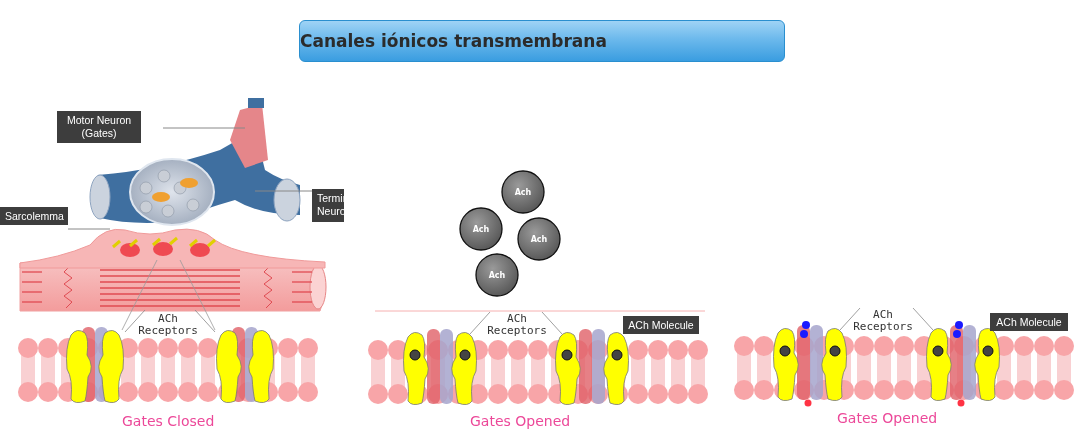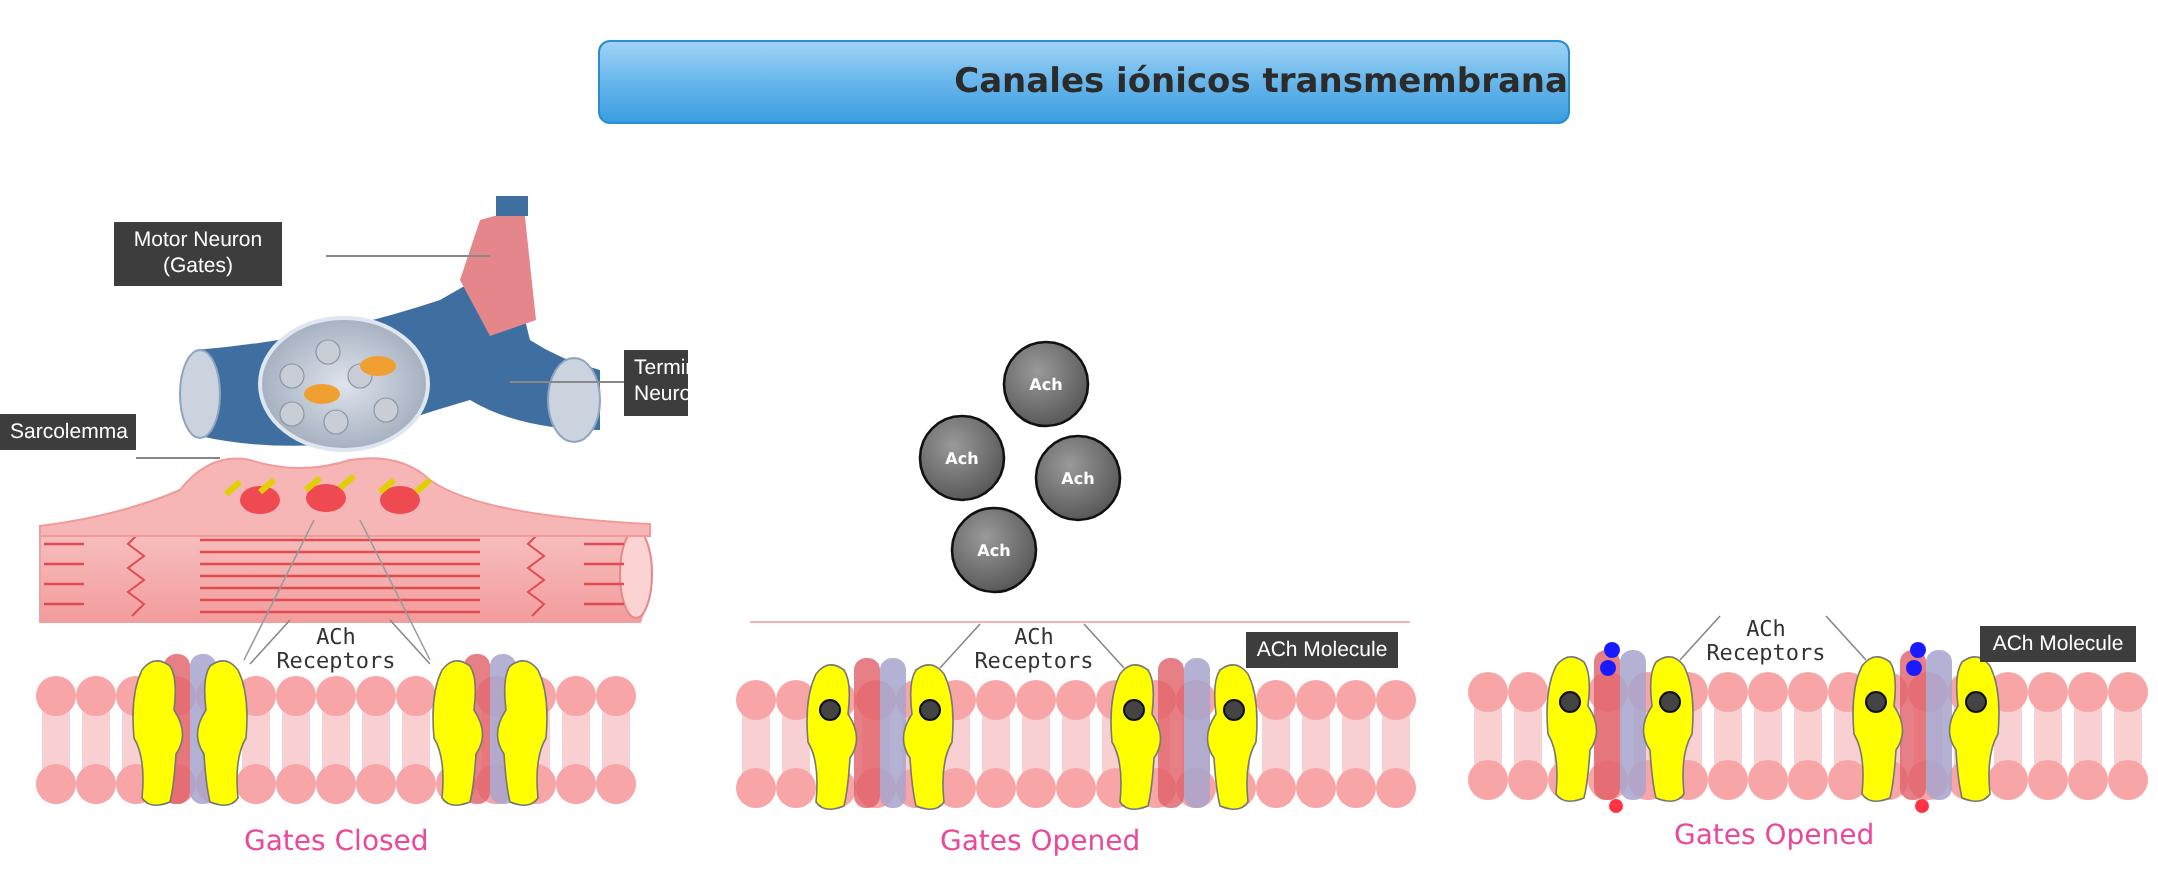--- a/index.html
+++ b/index.html
@@ -1,21 +1,21 @@
 <!DOCTYPE html>
 <html><head>
 <meta charset="utf-8">
 <style>
   html, body { margin:0; padding:0; background:#ffffff; }
   body { width:1079px; height:441px; position:relative; overflow:hidden; font-family:"DejaVu Sans", sans-serif; }
   .title-box {
     position:absolute; left:299px; top:20px; width:486px; height:42px;
     border:1px solid #2a8fcf; border-radius:6px;
     background:linear-gradient(to bottom,#9fd3f5 0%,#6cb9ec 45%,#3a9de0 100%);
-    display:flex; align-items:center; justify-content:flex-end;
+    display:flex; align-items:center; justify-content:flex-start;
     box-sizing:border-box;
   }
   .title-box span { font-family:"DejaVu Sans", sans-serif; font-weight:bold; font-size:17px; color:#2b2b2b; }
   .label {
     position:absolute; background:#3d3d3d; color:#ffffff;
     font-family:Liberation Sans, sans-serif; font-size:10.5px; line-height:13px;
     text-align:center; padding:3px 5px; box-sizing:border-box;
   }
   .caption { position:absolute; font-family:"DejaVu Sans", sans-serif; font-size:14px; color:#ec4899; }
   .receptor-text { position:absolute; font-family:"DejaVu Sans Mono", monospace; font-size:11px; line-height:12px; color:#333; text-align:center; }
@@ -337,21 +337,21 @@
   <g>
     <circle cx="497" cy="275" r="21" fill="url(#achGrad)" stroke="#111" stroke-width="1.3"></circle>
     <text class="ach-text" x="497" y="278" text-anchor="middle">Ach</text>
   </g>
 </svg>
 
 <div class="label" style="left:57px;top:111px;width:84px;height:32px;">
   <div>Motor Neuron</div>
   <div>(Gates)</div>
 </div>
-<div class="label" style="left:312px;top:175px;width:32px;height:33px;">
+<div class="label" style="left:312px;top:189px;width:32px;height:33px;">
   <div>Terminal</div>
   <div>Neuron</div>
 </div>
 <div class="label" style="left:0;top:207px;width:68px;height:18px;line-height:12px;">Sarcolemma</div>
 
 <div class="label" style="left:623px;top:316px;width:76px;height:18px;line-height:12px;">ACh Molecule</div>
 <div class="label" style="left:990px;top:313px;width:78px;height:18px;line-height:12px;">ACh Molecule</div>
 
 <div class="receptor-text" style="left:128px;top:313px;width:80px;">
   <div>ACh</div>

